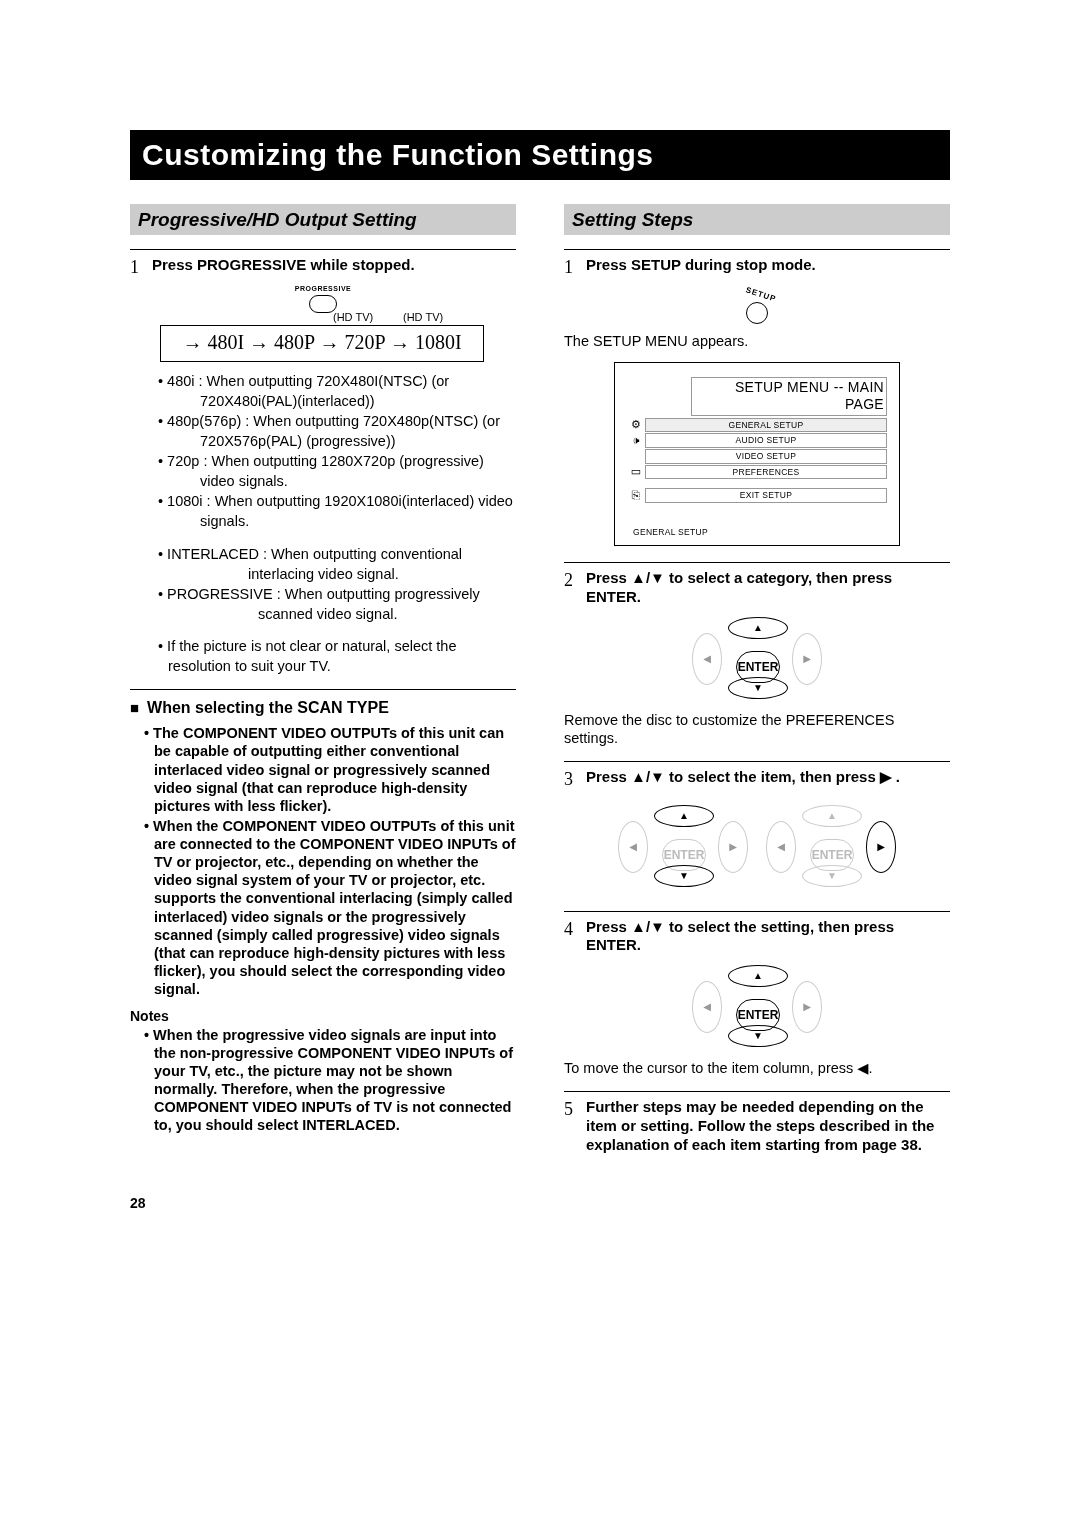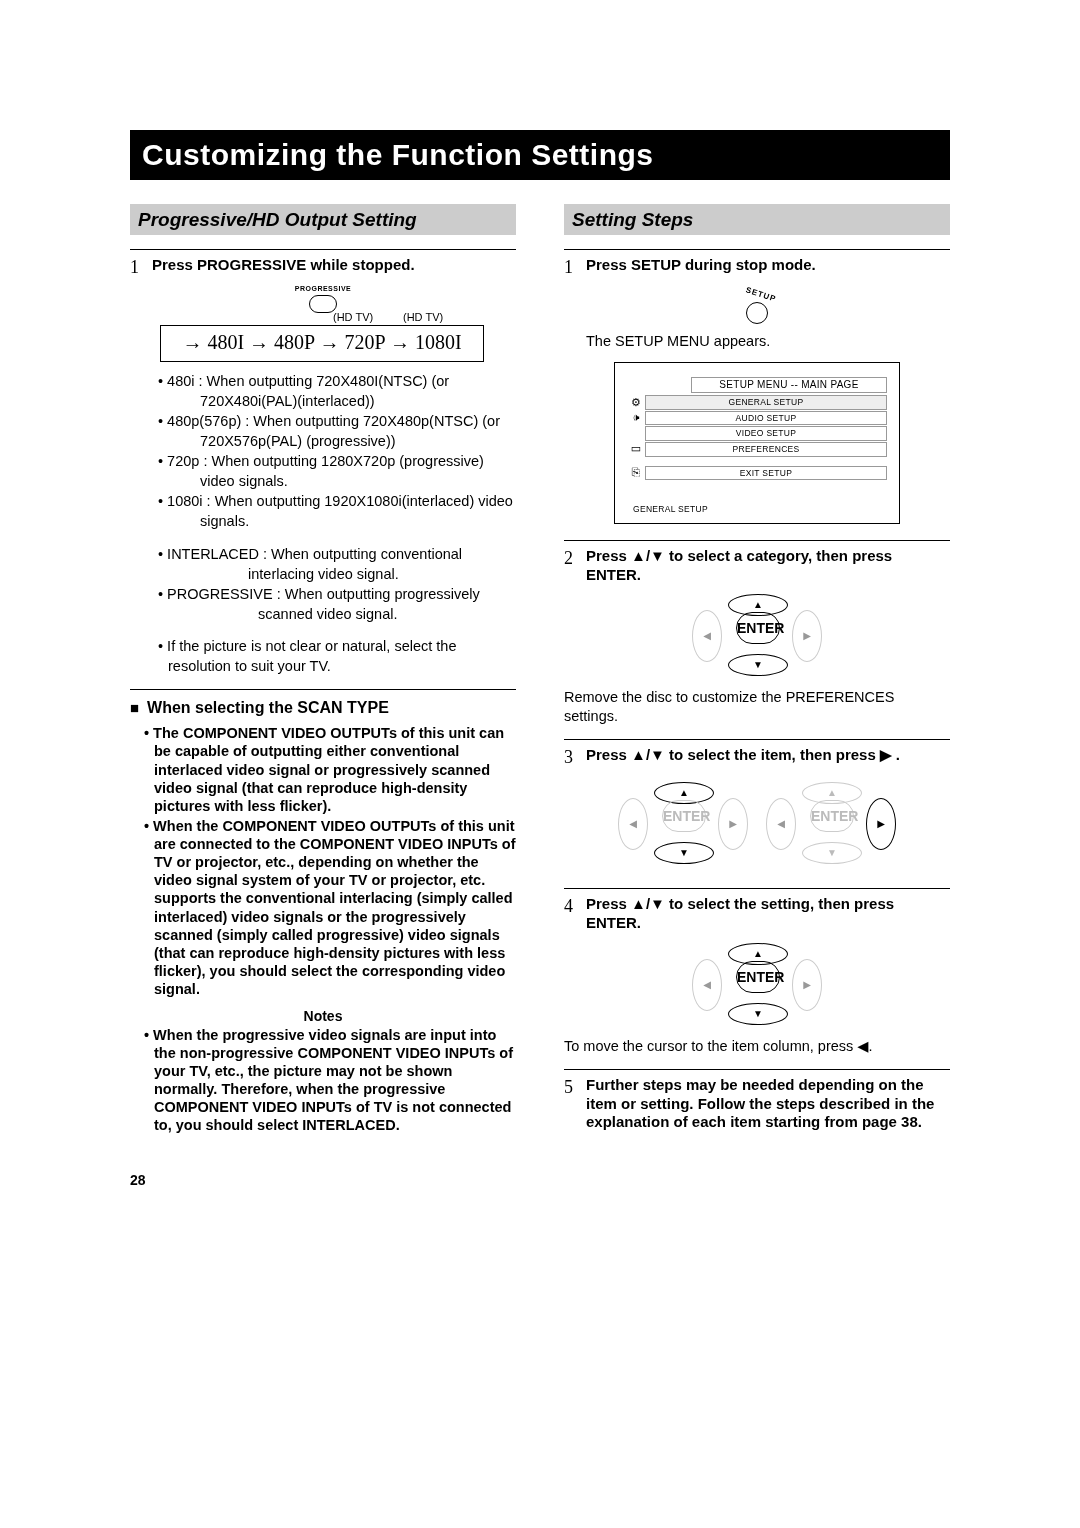--- a/index.html
+++ b/index.html
@@ -57,21 +57,20 @@
     font-size: 18px;
     width: 16px;
     flex-shrink: 0;
   }
   .step-text {
     font-weight: bold;
     font-size: 15px;
     flex: 1;
   }
   .step-body {
-    margin-left: 22px;
     font-size: 14.5px;
   }
   .prog-btn {
     text-align: center;
     margin: 6px 0 8px 0;
   }
   .btn-label-top {
     font-size: 7px;
     font-weight: bold;
     letter-spacing: 0.5px;
@@ -137,21 +136,20 @@
     margin-bottom: 2px;
     font-weight: bold;
   }
   .tight-bullets > div::before {
     content: "• ";
   }
   .notes-hdr {
     font-weight: bold;
     font-size: 14px;
     margin-top: 10px;
-    text-align: center;
   }
   .setup-btn-wrap {
     text-align: center;
     margin: 4px 0 8px 0;
   }
   .setup-arc {
     font-size: 8px;
     font-weight: bold;
     letter-spacing: 1px;
     display: inline-block;
@@ -166,25 +164,25 @@
     margin: 0 auto;
   }
   .menu-box {
     border: 1px solid #000;
     width: 260px;
     margin: 12px auto 16px auto;
     padding: 14px 12px 8px 12px;
     font-size: 10px;
   }
   .menu-title {
-    text-align: center;
+    text-align: right;
     border: 1px solid #999;
     padding: 1px 2px;
     margin: 0 0 2px 32px;
-    font-size: 10px;
+    font-size: 14px;
     letter-spacing: 0.3px;
   }
   .menu-row {
     display: flex;
     align-items: center;
     margin-bottom: 1px;
   }
   .menu-icon {
     width: 18px;
     font-size: 11px;
@@ -206,25 +204,25 @@
     letter-spacing: 0.3px;
   }
   .dpad {
     width: 130px;
     height: 86px;
     margin: 8px auto 10px auto;
     position: relative;
   }
   .dpad .center {
     position: absolute;
-    left: 44px; top: 20px;
+    left: 44px; top: 36px;
     width: 42px; height: 30px;
     border: 1px solid #000;
     border-radius: 16px;
-    font-size: 14px;
+    font-size: 12px;
     font-weight: bold;
     text-align: center;
     line-height: 30px;
   }
   .dpad .up, .dpad .down {
     position: absolute;
     left: 36px;
     width: 58px; height: 20px;
     border: 1px solid #000;
     border-radius: 50%;

